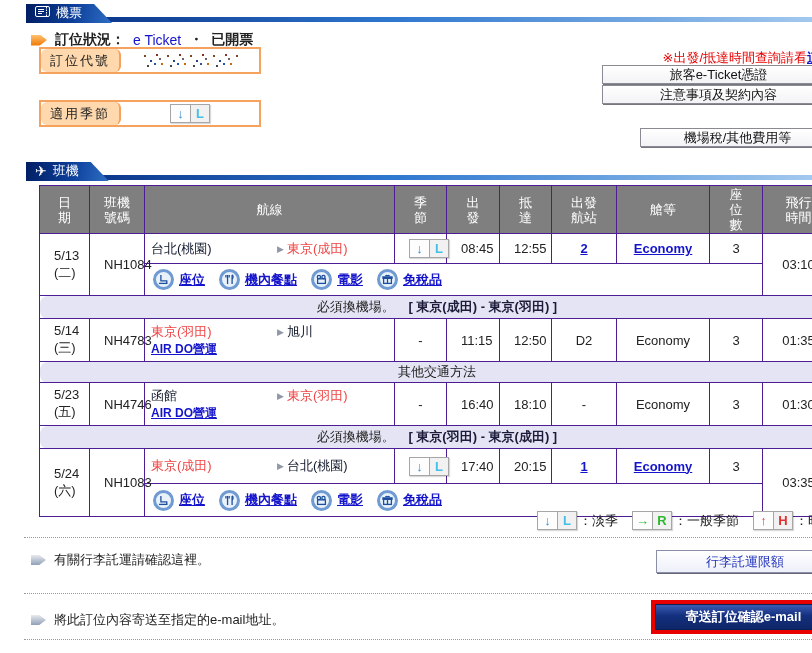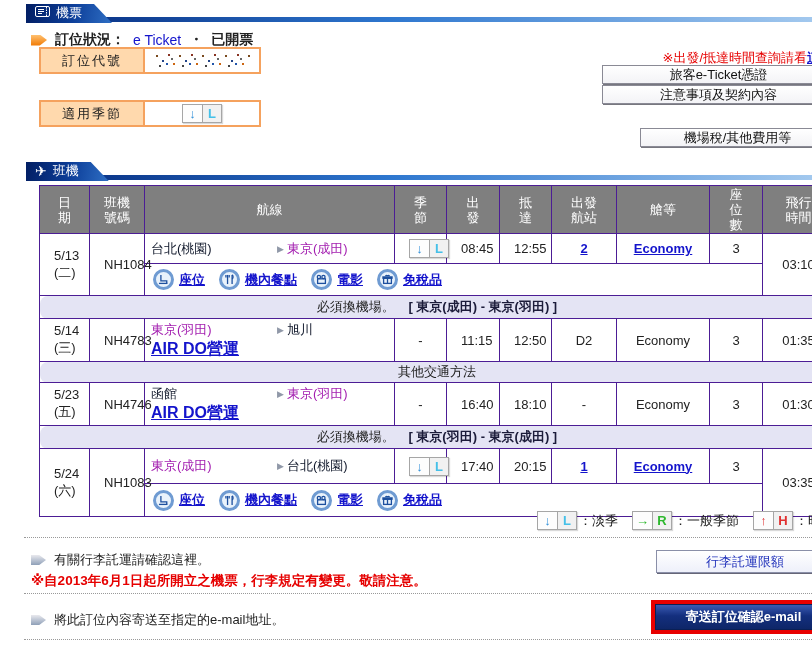--- a/index.html
+++ b/index.html
@@ -24,22 +24,22 @@
 
   
   #status-line { position:absolute; top:31px; left:7px; display:flex; align-items:center; gap:8px;
                  font-size:14px; font-weight:bold; }
   #status-line .lnk { color:#1414cc; font-weight:normal; }
   #status-line .val { font-weight:bold; }
 
   
   .info-box { position:absolute; left:15px; width:222px; height:27px; display:flex;
               border:2px solid #f5a25e; background:#fff; }
-  .info-label { width:104px; background:#ffd9ad; display:flex; align-items:center; justify-content:center;
-                letter-spacing:2px; color:#222; border-right:2px solid #f5a25e; }
+  .info-label { width:80px; background:#ffd9ad; display:flex; align-items:center; justify-content:center;
+                letter-spacing:2px; color:#222; border-right:2px solid #f5a25e;border-radius:6px; }
   .info-value { flex:1; display:flex; align-items:center; justify-content:center; background:#fff; }
   .redacted { width:96px; height:18px; filter:blur(0.45px);
     background-image:
       radial-gradient(circle at 3px 4px,#7a4a1e 0.9px,transparent 1.4px),
       radial-gradient(circle at 9px 9px,#224488 0.9px,transparent 1.4px),
       radial-gradient(circle at 15px 3px,#883322 0.9px,transparent 1.4px),
       radial-gradient(circle at 20px 12px,#cc6611 0.9px,transparent 1.4px),
       radial-gradient(circle at 6px 14px,#444 0.9px,transparent 1.4px),
       radial-gradient(circle at 13px 12px,#2255aa 0.9px,transparent 1.4px),
       radial-gradient(circle at 18px 7px,#666 0.8px,transparent 1.3px);
@@ -67,23 +67,23 @@
                   font-size:13px; table-layout:fixed; }
   #flight-table th, #flight-table td { border:1px solid #4c1d95; text-align:center; padding:1px 14px; }
   #flight-table thead th { background:#7f7f7f; color:#fff; font-weight:normal;
                            white-space:pre-line; line-height:15px; height:40px; }
   .pre { white-space:pre-line; line-height:1.3; }
   .route-cell { text-align:left !important; padding-left:6px !important; }
   .route-flex { display:flex; align-items:flex-start; }
   .origin-block { width:126px; display:flex; flex-direction:column; align-items:flex-start; }
   .dest-block { display:flex; align-items:center; gap:3px; }
   .city-dark { color:#0f172a; }
-  .city-orange { color:#a21caf; }
+  .city-orange { color:#ef4444; }
   .route-arrow { color:#9098a8; font-size:9px; }
-  .op-link { font-size:16px; }
+  .op-link { font-size:12px; }
   .lavender { background:#e4e4f4;border-radius:8px; }
   .note-text { color:#222; }
   .note-route { font-weight:bold; color:#1c1c3a; margin-left:10px; }
   .services-cell { text-align:left !important; padding-left:8px !important; }
   .services { display:flex; align-items:center; gap:14px; }
   .svc { display:inline-flex; align-items:center; gap:5px; }
   .svc-circle { width:21px; height:21px; border-radius:50%; background:#e9f2fb;
                 border:3px solid #6f9bd2; display:flex; align-items:center; justify-content:center; }
   .svc-circle svg { display:block; }
 
@@ -442,21 +442,20 @@
   <div class="dotted-sep" style="top:537px;"></div>
 
   <div class="foot-line" style="top:551px;">
     <span class="pennant gray"></span>
     <span>有關行李託運請確認這裡。</span>
   </div>
   <div id="baggage-btn">
     <span>行李託運限額</span>
     <span class="arr">▶</span>
   </div>
-  <div id="warning">※自2013年6月1日起所開立之機票，行李規定有變更。敬請注意。</div>
 
   <div class="dotted-sep" style="top:593px;"></div>
 
   <div class="foot-line" style="top:611px;">
     <span class="pennant gray"></span>
     <span>將此訂位內容寄送至指定的e-mail地址。</span>
   </div>
   <div id="email-wrap">
     <div id="email-btn">
       <span>寄送訂位確認e-mail</span>

